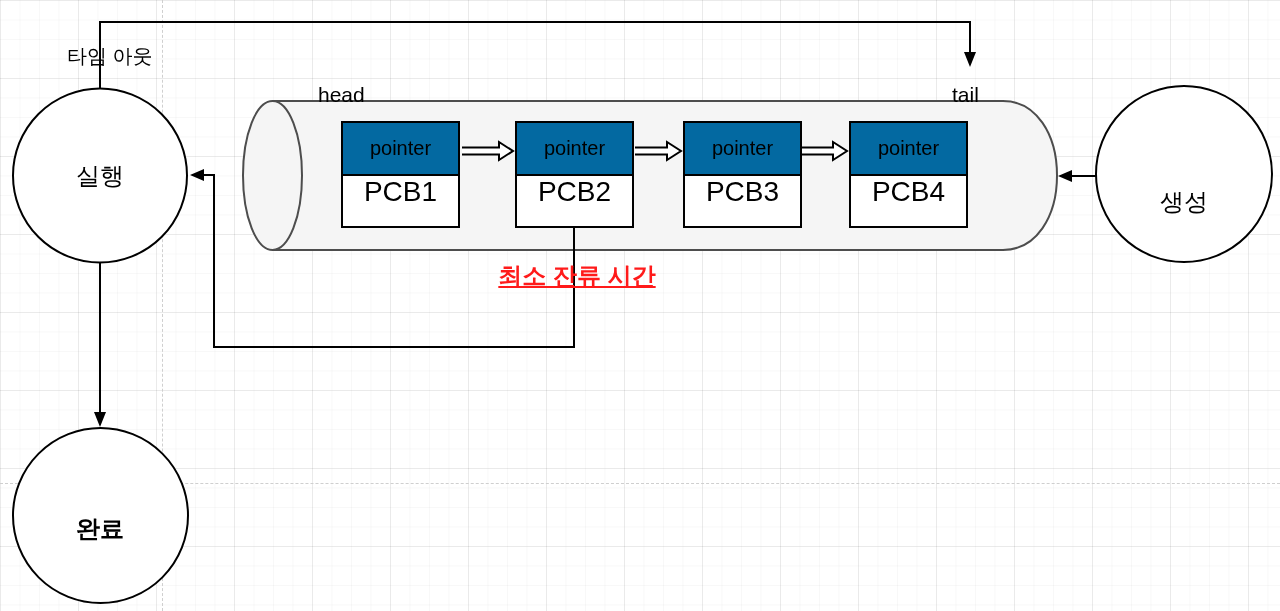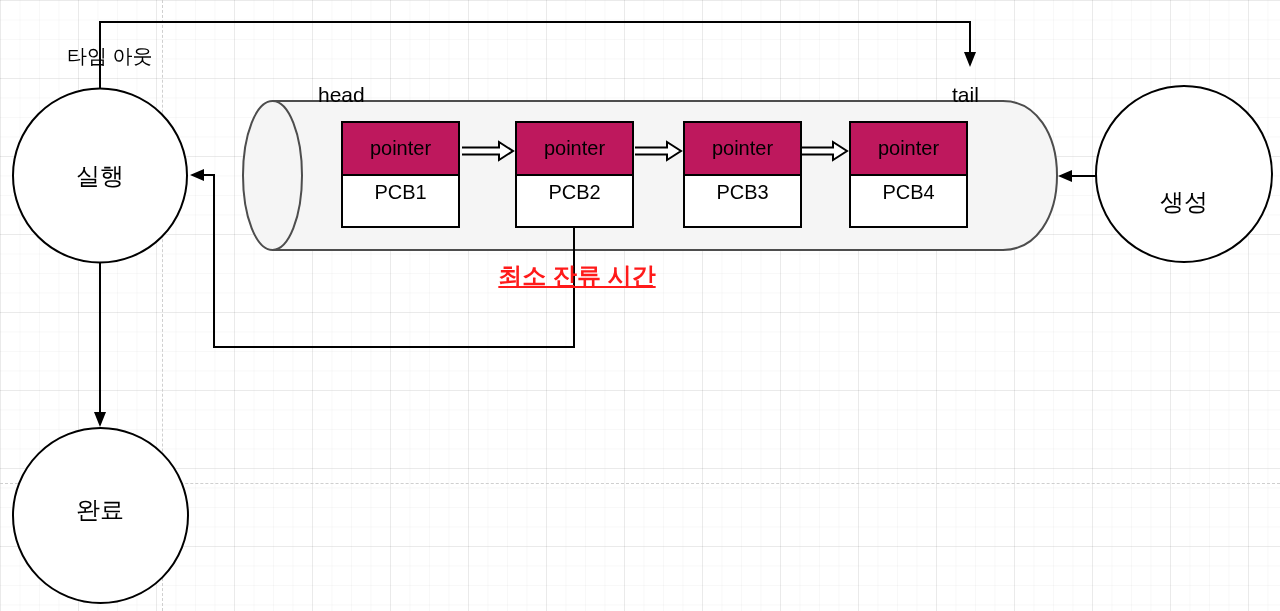--- a/index.html
+++ b/index.html
@@ -40,35 +40,35 @@
     left: 457px; top: 260px; width: 240px; text-align: center;
     font-size: 24px; font-weight: bold; color: #ff1a1a; text-decoration: underline;
   }
   .state-label {
     position: absolute; width: 140px; height: 34px;
     display: flex; align-items: center; justify-content: center;
     font-size: 24px; color: #000000;
   }
   .state-running { left: 30px;   top: 159px; }
   .state-created { left: 1114px; top: 157px; margin-top: 28px; }
-  .state-done    { left: 30px;   top: 493px; }
+  .state-done    { left: 30px;   top: 512px; font-weight: bold; }
 
   .pcb-node {
     position: absolute; top: 121px; width: 119px; height: 107px;
     border: 2px solid #000000; background: #ffffff;
   }
   .pcb-node .pointer-row {
-    height: 53px; background: #be185d; border-bottom: 2px solid #000000;
+    height: 53px; background: #0369a1; border-bottom: 2px solid #000000;
     display: flex; align-items: center; justify-content: center;
     font-size: 20px; color: #000000;
   }
   .pcb-node .pcb-row {
     height: 32px; background: #ffffff;
     display: flex; align-items: center; justify-content: center;
-    font-size: 20px; color: #000000;
+    font-size: 28px; color: #000000;
   }
   .pcb-1 { left: 341px; }
   .pcb-2 { left: 515px; }
   .pcb-3 { left: 683px; }
   .pcb-4 { left: 849px; }
 </style>
 </head>
 <body>
 
 <div id="canvas">

